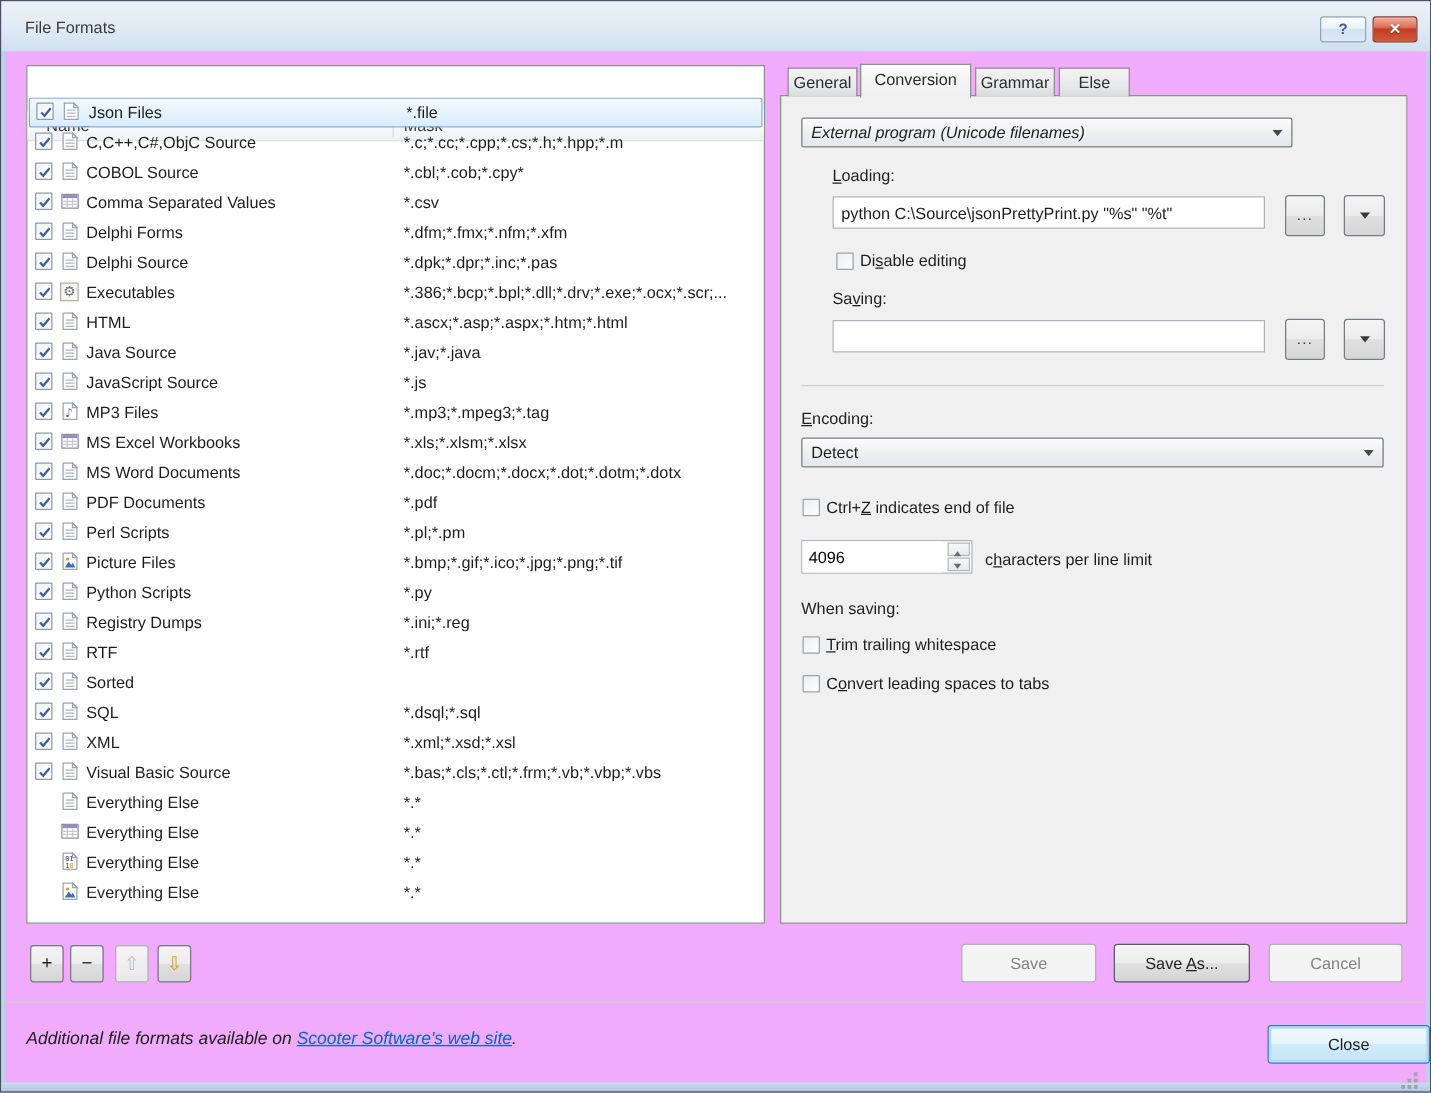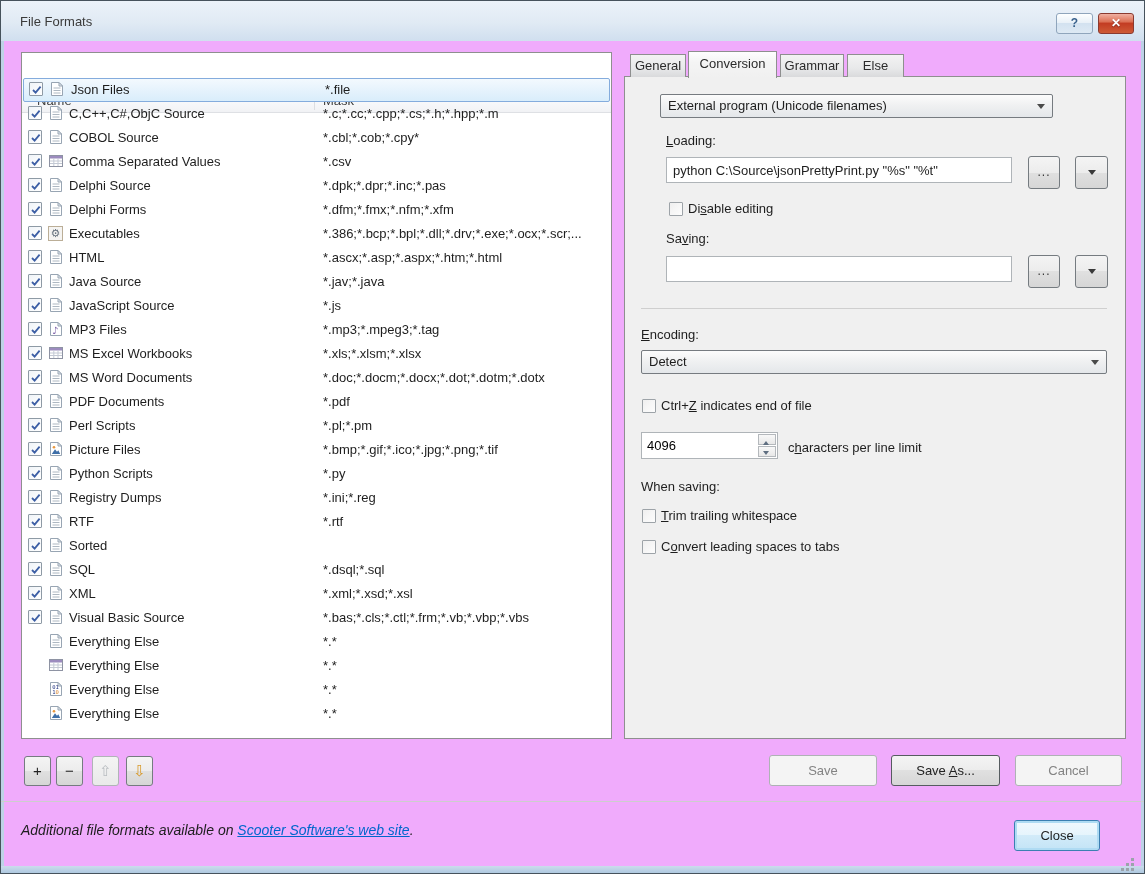--- a/index.html
+++ b/index.html
@@ -91,21 +91,21 @@
   .spin-up,.spin-down{position:absolute;left:0;right:0;height:11px;border:1px solid #B4B8BC;
     background:linear-gradient(#F8F8F8,#E8E8E8);}
   .spin-up{top:0;}.spin-down{bottom:0;}
   .spin-up i,.spin-down i{position:absolute;left:4px;width:0;height:0;border:3px solid transparent;}
   .spin-up i{top:3px;border-bottom:4px solid #5E6E80;}
   .spin-down i{top:4px;border-top:4px solid #5E6E80;}
   
   .dlg-btn{top:754px;width:108px;height:31px;line-height:29px;font-size:13px;}
   .dlg-btn.disabled{background:#F4F4F4;border-color:#AEB2B5;color:#838383;}
   .dlg-btn.focused{border-color:#565C60;}
-  .close-dlg{position:absolute;left:1013px;top:819px;width:86px;height:31px;line-height:29px;
+  .close-dlg{position:absolute;left:1013px;top:819px;width:130px;height:31px;line-height:29px;
     text-align:center;border:1px solid #3C7FB1;border-radius:3px;
     background:linear-gradient(#F2F9FE,#E5F4FC 50%,#D2EBF9 50%,#C3E4F6);
     box-shadow:inset 0 0 0 2px #AFDBF3;cursor:default;}
   .footer-sep{position:absolute;left:0;right:0;top:800px;height:1px;background:#CDCDCD;}
   .footer-text{position:absolute;left:20px;top:821px;font-size:14px;color:#1E1E1E;font-style:italic;}
   .footer-text .link{color:#0066CC;text-decoration:underline;cursor:pointer;}
   .grip{position:absolute;right:10px;bottom:12px;width:3px;height:3px;background:#9BA3AB;
     box-shadow:-5px 5px #9BA3AB,0 5px #9BA3AB,-10px 10px #9BA3AB,-5px 10px #9BA3AB,0 10px #9BA3AB;}
   u{text-decoration:underline;}
 </style>
@@ -195,36 +195,36 @@
       <span class="cbwrap"><span class="cb"><svg width="14" height="14" viewBox="0 0 14 14">
                 <path d="M3 7 L5.6 9.6 L10.6 3.6" stroke="#3D5FA5" stroke-width="1.8" fill="none"></path>
               </svg></span></span>
       <span class="ic"><svg width="16" height="16" viewBox="0 0 16 16">
               <path d="M2.5 1.5h7.5l3.5 3.5v9.5h-11z" fill="#fff" stroke="#98A5B3"></path>
               <path d="M10 1.5v3.5h3.5z" fill="#E6ECF2" stroke="#98A5B3"></path>
               <line x1="4.5" y1="7" x2="11.5" y2="7" stroke="#AEB8C2"></line>
               <line x1="4.5" y1="9.5" x2="11.5" y2="9.5" stroke="#AEB8C2"></line>
               <line x1="4.5" y1="12" x2="11.5" y2="12" stroke="#AEB8C2"></line>
             </svg></span>
+      <span class="cell name">Delphi Forms</span>
+      <span class="cell mask">*.dfm;*.fmx;*.nfm;*.xfm</span>
+    </div>
+        <div class="row">
+      <span class="cbwrap"><span class="cb"><svg width="14" height="14" viewBox="0 0 14 14">
+                <path d="M3 7 L5.6 9.6 L10.6 3.6" stroke="#3D5FA5" stroke-width="1.8" fill="none"></path>
+              </svg></span></span>
+      <span class="ic"><svg width="16" height="16" viewBox="0 0 16 16">
+              <path d="M2.5 1.5h7.5l3.5 3.5v9.5h-11z" fill="#fff" stroke="#98A5B3"></path>
+              <path d="M10 1.5v3.5h3.5z" fill="#E6ECF2" stroke="#98A5B3"></path>
+              <line x1="4.5" y1="7" x2="11.5" y2="7" stroke="#AEB8C2"></line>
+              <line x1="4.5" y1="9.5" x2="11.5" y2="9.5" stroke="#AEB8C2"></line>
+              <line x1="4.5" y1="12" x2="11.5" y2="12" stroke="#AEB8C2"></line>
+            </svg></span>
       <span class="cell name">Delphi Source</span>
       <span class="cell mask">*.dpk;*.dpr;*.inc;*.pas</span>
-    </div>
-        <div class="row">
-      <span class="cbwrap"><span class="cb"><svg width="14" height="14" viewBox="0 0 14 14">
-                <path d="M3 7 L5.6 9.6 L10.6 3.6" stroke="#3D5FA5" stroke-width="1.8" fill="none"></path>
-              </svg></span></span>
-      <span class="ic"><svg width="16" height="16" viewBox="0 0 16 16">
-              <path d="M2.5 1.5h7.5l3.5 3.5v9.5h-11z" fill="#fff" stroke="#98A5B3"></path>
-              <path d="M10 1.5v3.5h3.5z" fill="#E6ECF2" stroke="#98A5B3"></path>
-              <line x1="4.5" y1="7" x2="11.5" y2="7" stroke="#AEB8C2"></line>
-              <line x1="4.5" y1="9.5" x2="11.5" y2="9.5" stroke="#AEB8C2"></line>
-              <line x1="4.5" y1="12" x2="11.5" y2="12" stroke="#AEB8C2"></line>
-            </svg></span>
-      <span class="cell name">Delphi Forms</span>
-      <span class="cell mask">*.dfm;*.fmx;*.nfm;*.xfm</span>
     </div>
         <div class="row">
       <span class="cbwrap"><span class="cb"><svg width="14" height="14" viewBox="0 0 14 14">
                 <path d="M3 7 L5.6 9.6 L10.6 3.6" stroke="#3D5FA5" stroke-width="1.8" fill="none"></path>
               </svg></span></span>
       <span class="ic"><span class="gearbox">⚙</span></span>
       <span class="cell name">Executables</span>
       <span class="cell mask">*.386;*.bcp;*.bpl;*.dll;*.drv;*.exe;*.ocx;*.scr;...</span>
     </div>
         <div class="row">
@@ -507,21 +507,21 @@
   </div>
   <div class="btn tool-btn arrow disabled" style="left:91px;">
     <span>⇧</span>
   </div>
   <div class="btn tool-btn arrow" style="left:125px;">
     <span class="gold">⇩</span>
   </div>
 
   <div class="panel"></div>
 
-  <div class="combo" style="left:659px;top:93px;width:393px;">
+  <div class="combo" style="left:640px;top:93px;width:393px;font-style:italic;">
     <span>External program (Unicode filenames)</span>
     <span class="arr"></span>
   </div>
 
   <div class="lbl" style="left:665px;top:132px;"><u>L</u>oading:</div>
   <input class="txt" style="left: 665px; top: 156px; width: 346px;" value="python C:\Source\jsonPrettyPrint.py &quot;%s&quot; &quot;%t&quot;">
   <div class="btn sq-btn" style="left:1027px;top:155px;">
     <span>...</span>
   </div>
   <div class="btn sq-btn" style="left:1074px;top:155px;width:33px;">

